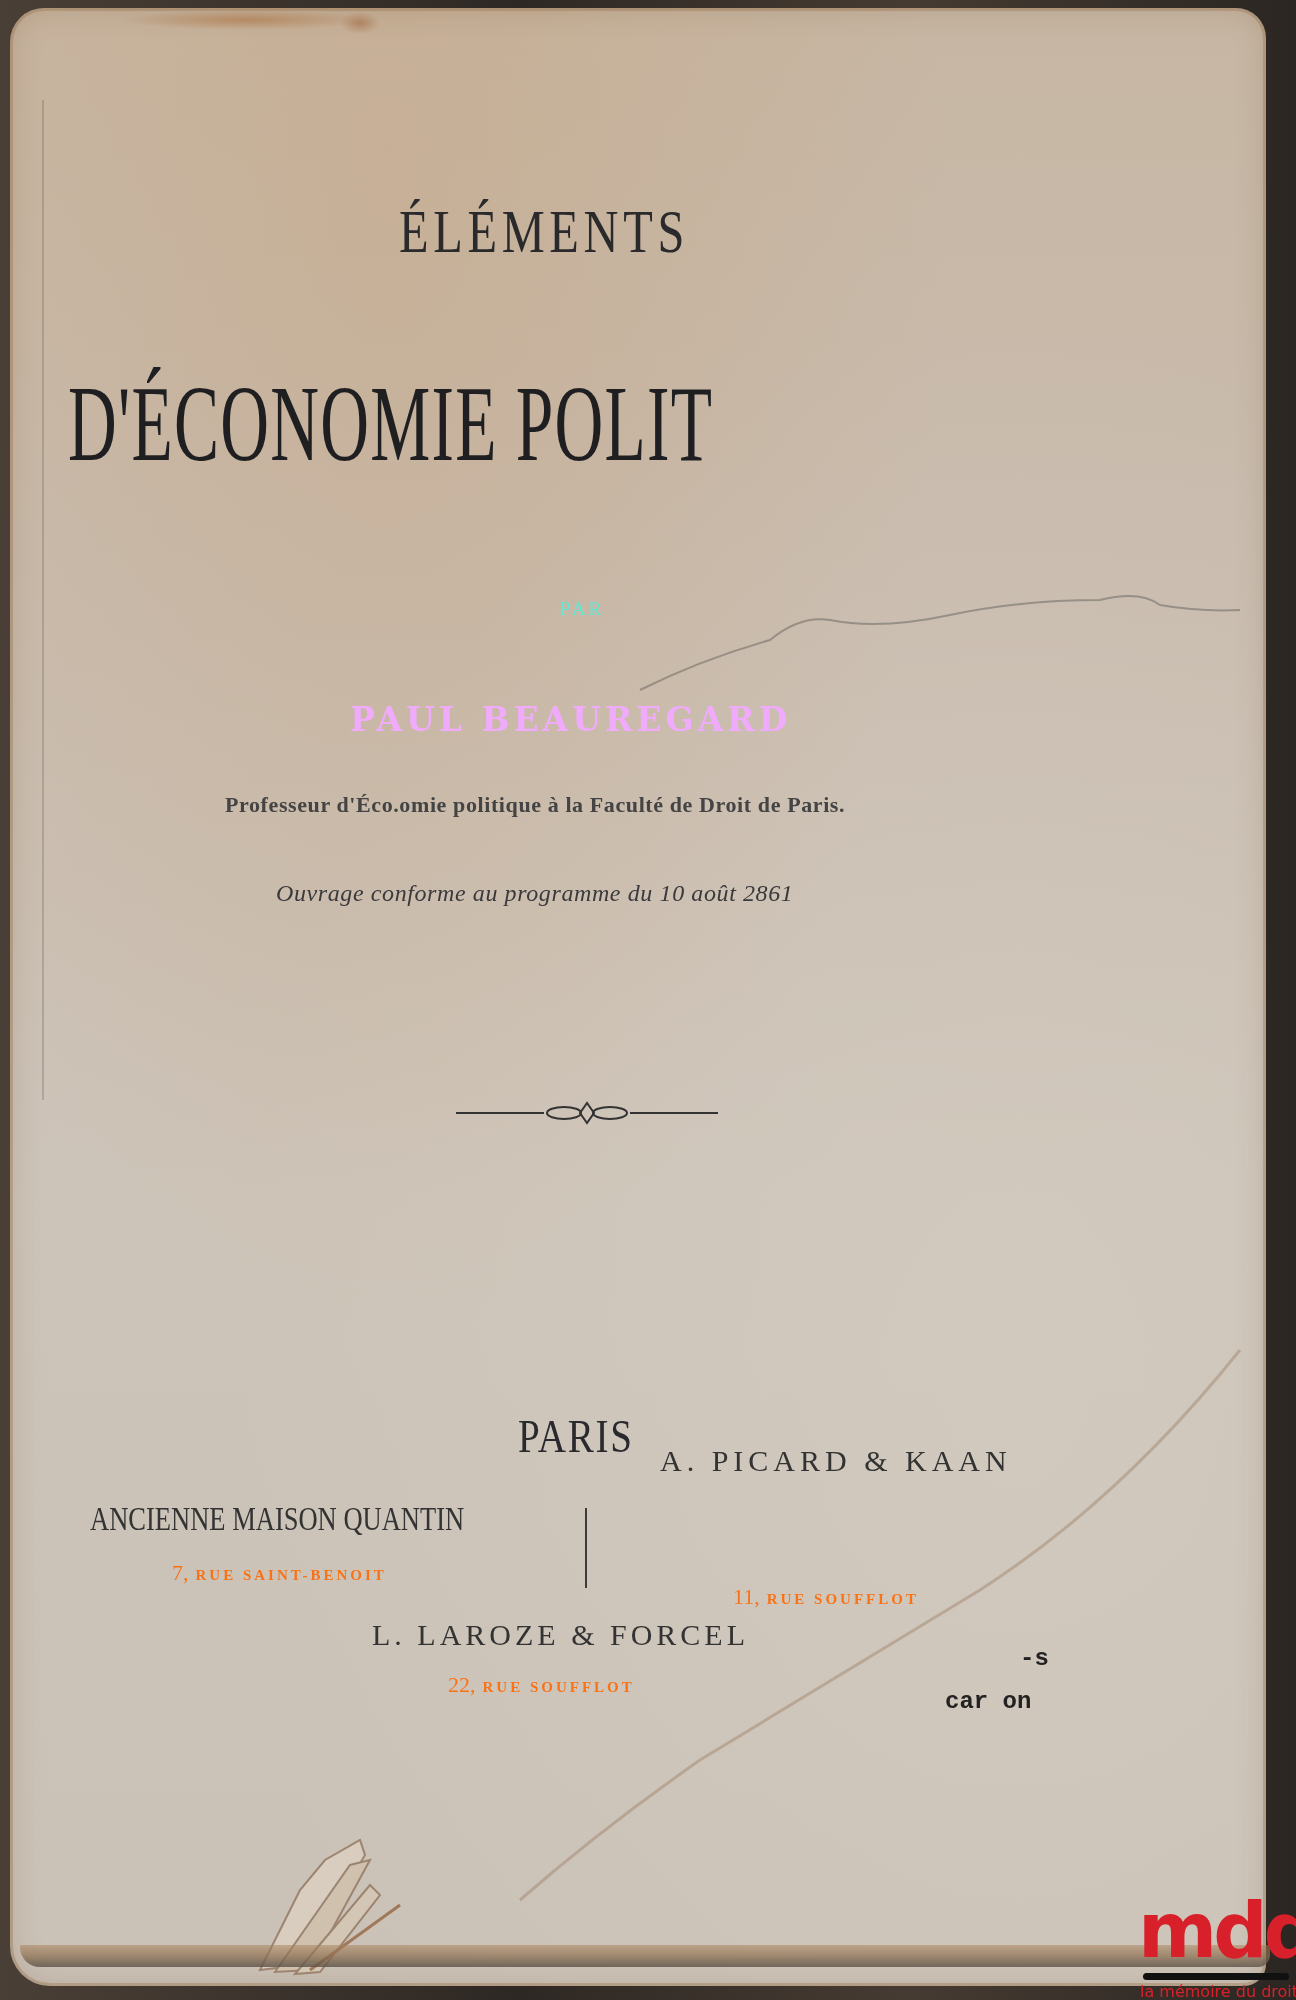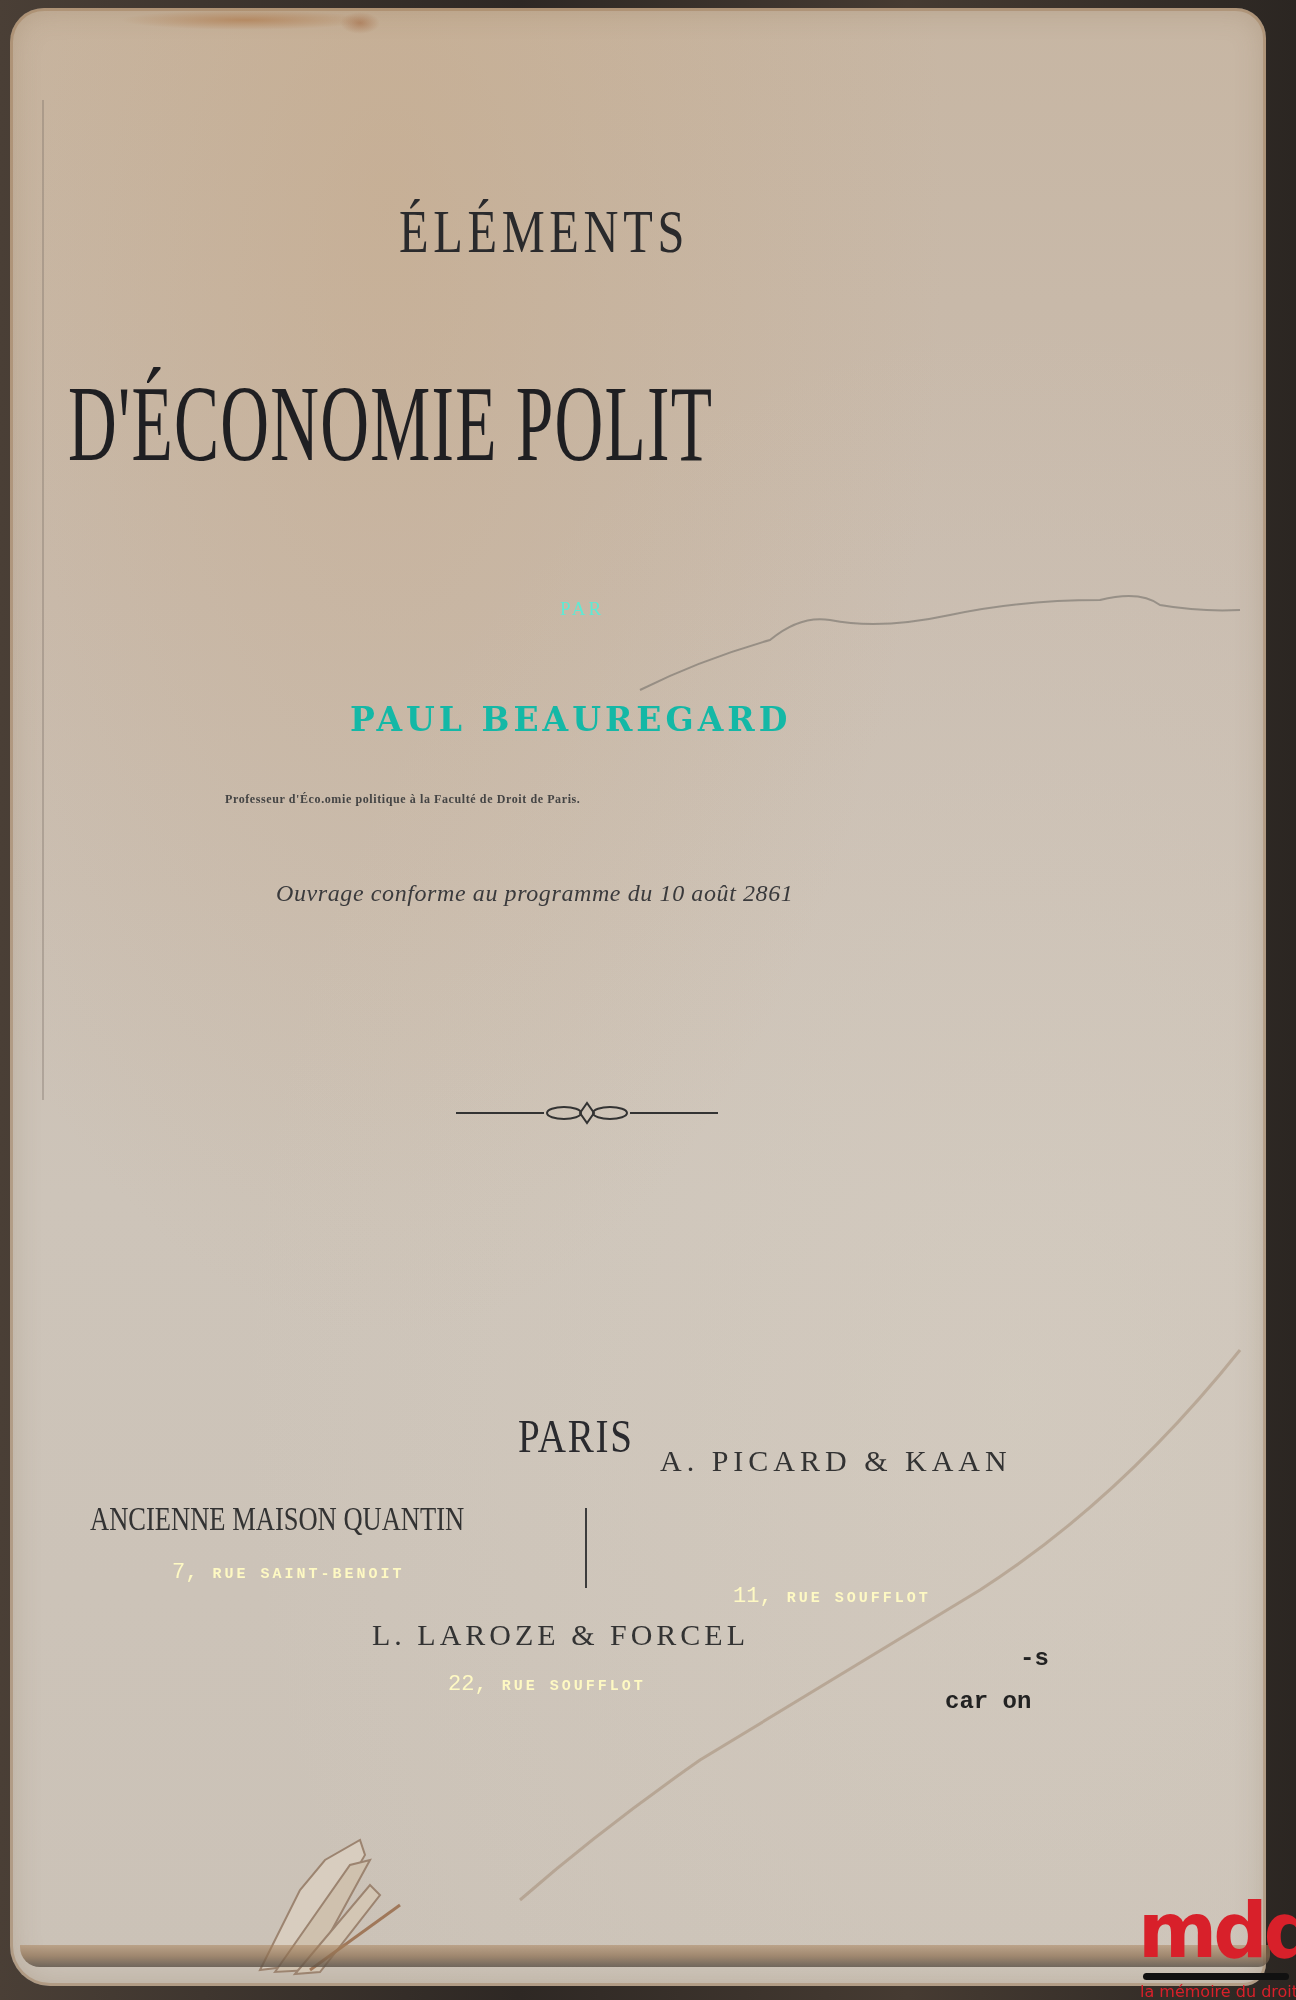--- a/index.html
+++ b/index.html
@@ -40,25 +40,25 @@
     left: 68px; top: 362px;
     font-family: "Liberation Serif", serif; font-size: 108px; letter-spacing: 2px;
     transform: scaleX(0.625); transform-origin: left top; color: #1f1f22;
   }
   .par {
     left: 560px; top: 598px; font-family: "Liberation Serif", serif;
     font-size: 19px; letter-spacing: 3px; color: #5eead4;
   }
   .author {
     left: 350px; top: 700px; font-family: "DejaVu Serif", serif; font-weight: bold;
-    font-size: 33px; letter-spacing: 4px; color: #14b8a6;
+    font-size: 33px; letter-spacing: 4px; color: #f0abfc;
   }
   .prof {
     left: 225px; top: 792px; font-family: "Liberation Serif", serif; font-weight: bold;
-    font-size: 12px; letter-spacing: 0.6px; color: #444;
+    font-size: 22px; letter-spacing: 0.6px; color: #444;
   }
   .ouvrage {
     left: 276px; top: 880px; font-family: "Liberation Serif", serif; font-style: italic;
     font-size: 24px; letter-spacing: 0.6px; color: #3a3a3c;
   }
   .ornament { position: absolute; left: 452px; top: 1100px; width: 270px; height: 26px; }
   .paris {
     left: 518px; top: 1410px; font-family: "Liberation Serif", serif;
     font-size: 46px; letter-spacing: 2px; color: #2a2a2e;
     transform: scaleX(0.85); transform-origin: left top;
@@ -69,22 +69,22 @@
   }
   .pub2 {
     left: 660px; top: 1444px; font-family: "Liberation Serif", serif;
     font-size: 30px; letter-spacing: 5px; color: #333;
   }
   .pub3 {
     left: 372px; top: 1618px; font-family: "Liberation Serif", serif;
     font-size: 30px; letter-spacing: 4px; color: #333; text-align: center;
   }
   .addr {
-    font-family: Liberation Mono, monospace; font-weight: bold; font-size: 20px;
-    letter-spacing: 2px; color: #fef9c3;
+    font-family: Liberation Serif, serif; font-weight: bold; font-size: 20px;
+    letter-spacing: 2px; color: #f97316;
   }
   .addr .num { font-size: 22px; font-weight: normal; letter-spacing: 0; }
   .addr .street { font-size: 15px; letter-spacing: 3px; }
   .addr1 { left: 172px; top: 1560px; }
   .addr2 { left: 733px; top: 1584px; }
   .addr3 { left: 448px; top: 1672px; }
   .divider {
     position: absolute; left: 585px; top: 1508px; width: 2px; height: 80px; background: #3c3c3c;
   }
   .stamp {

